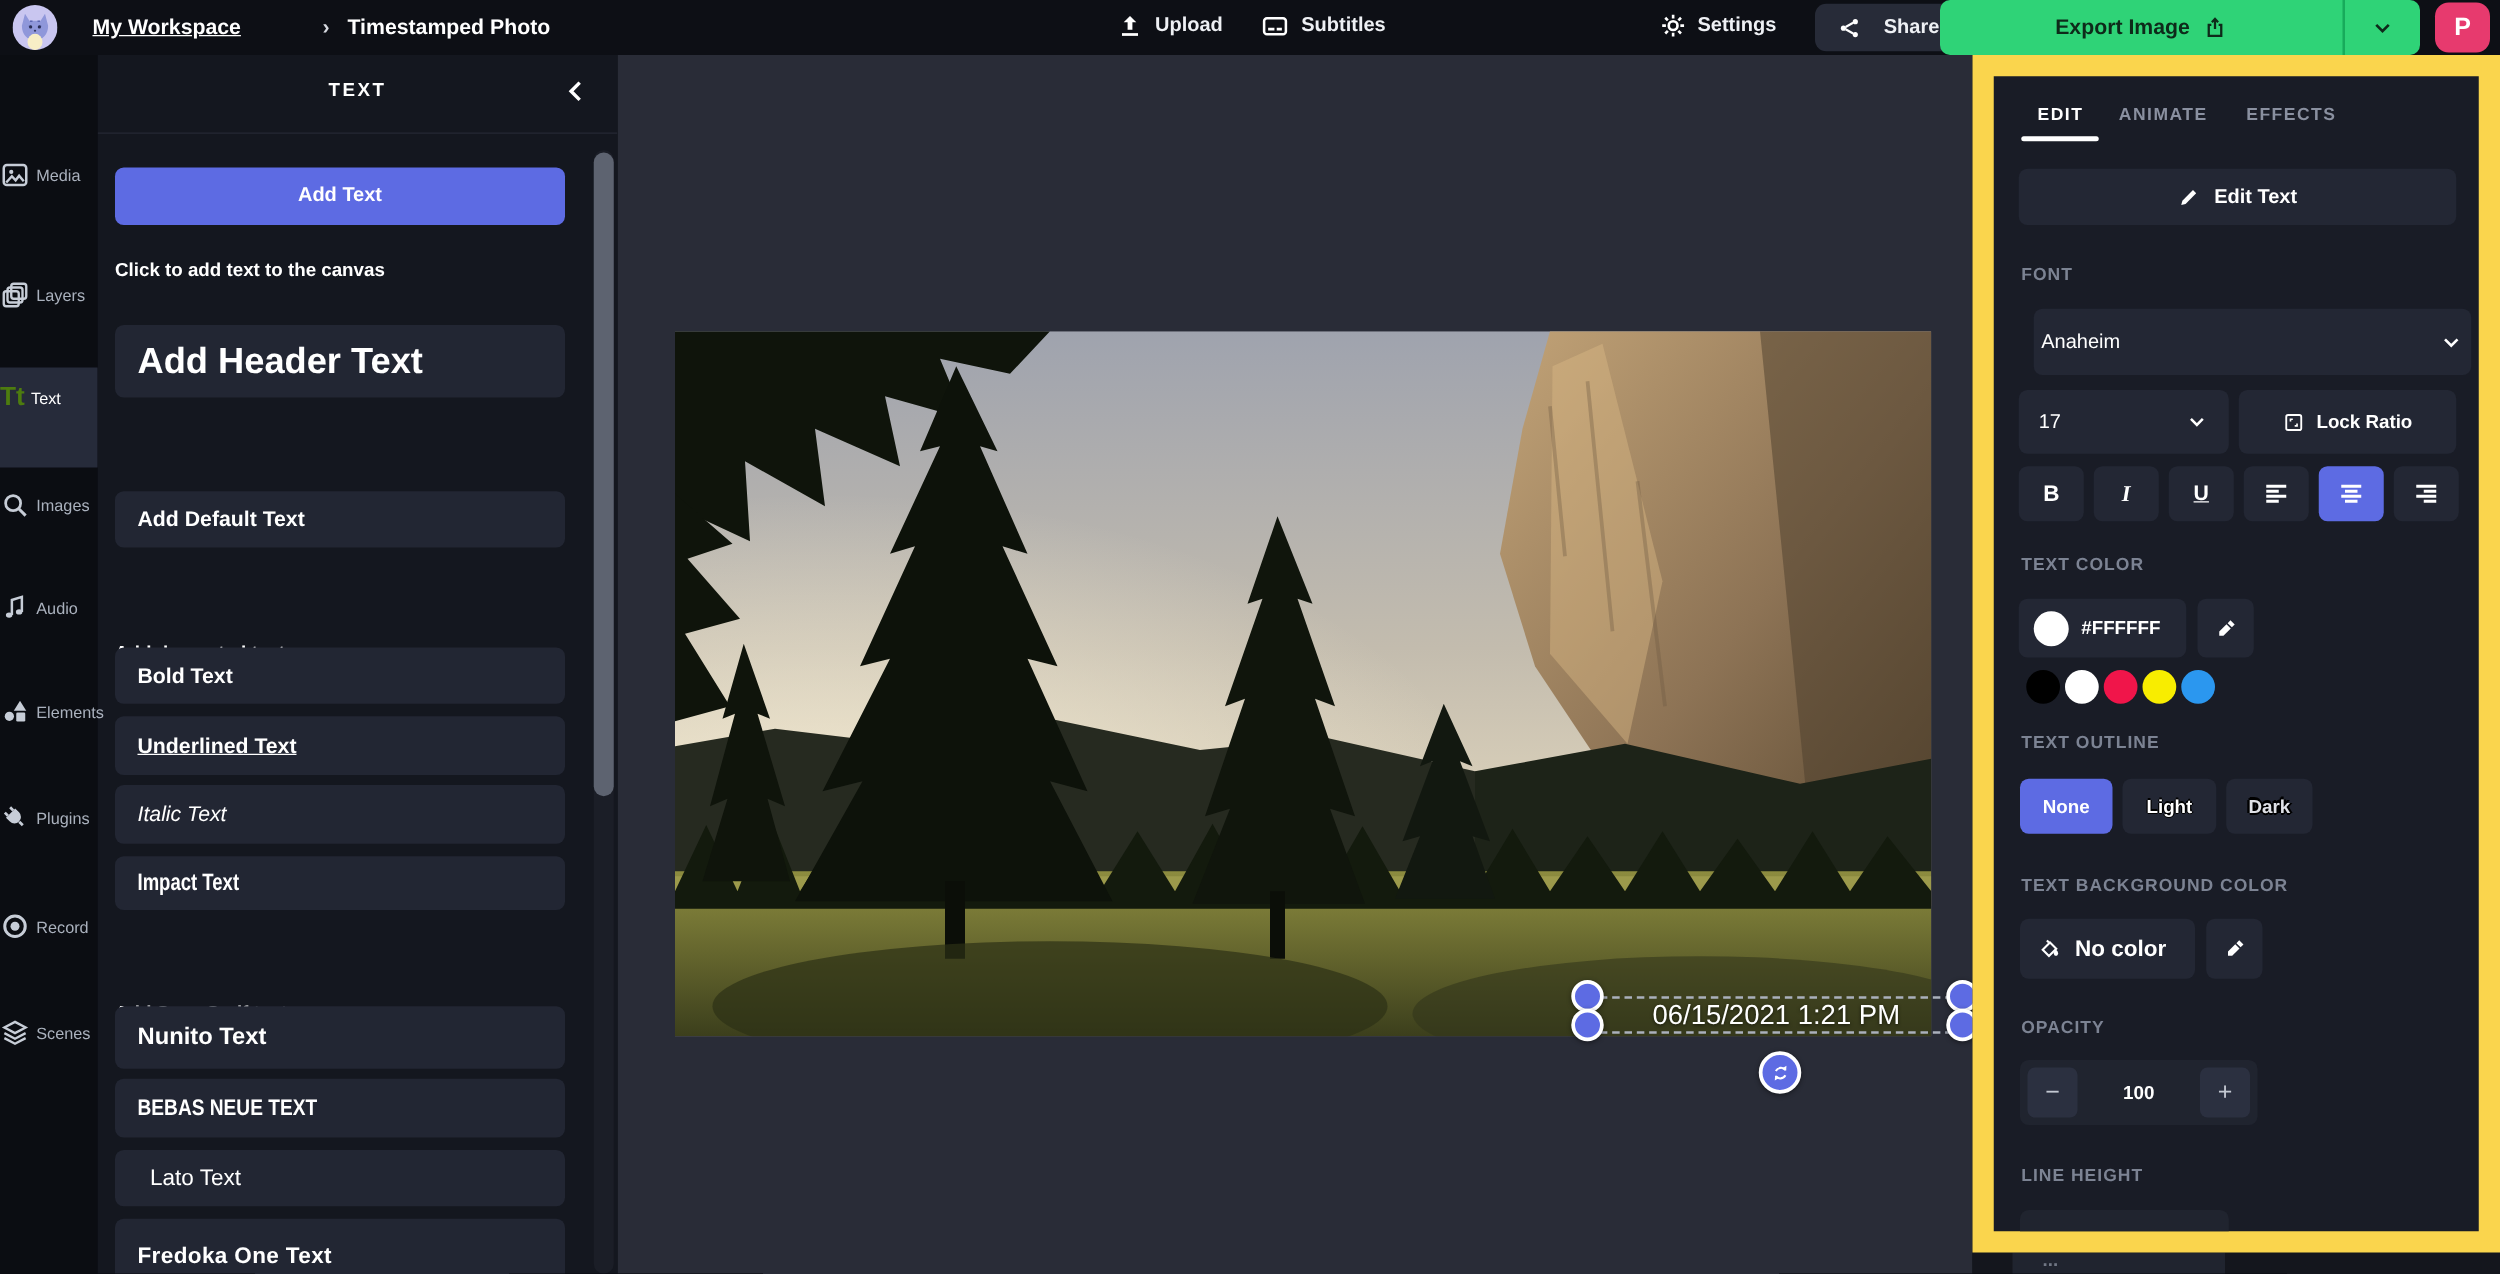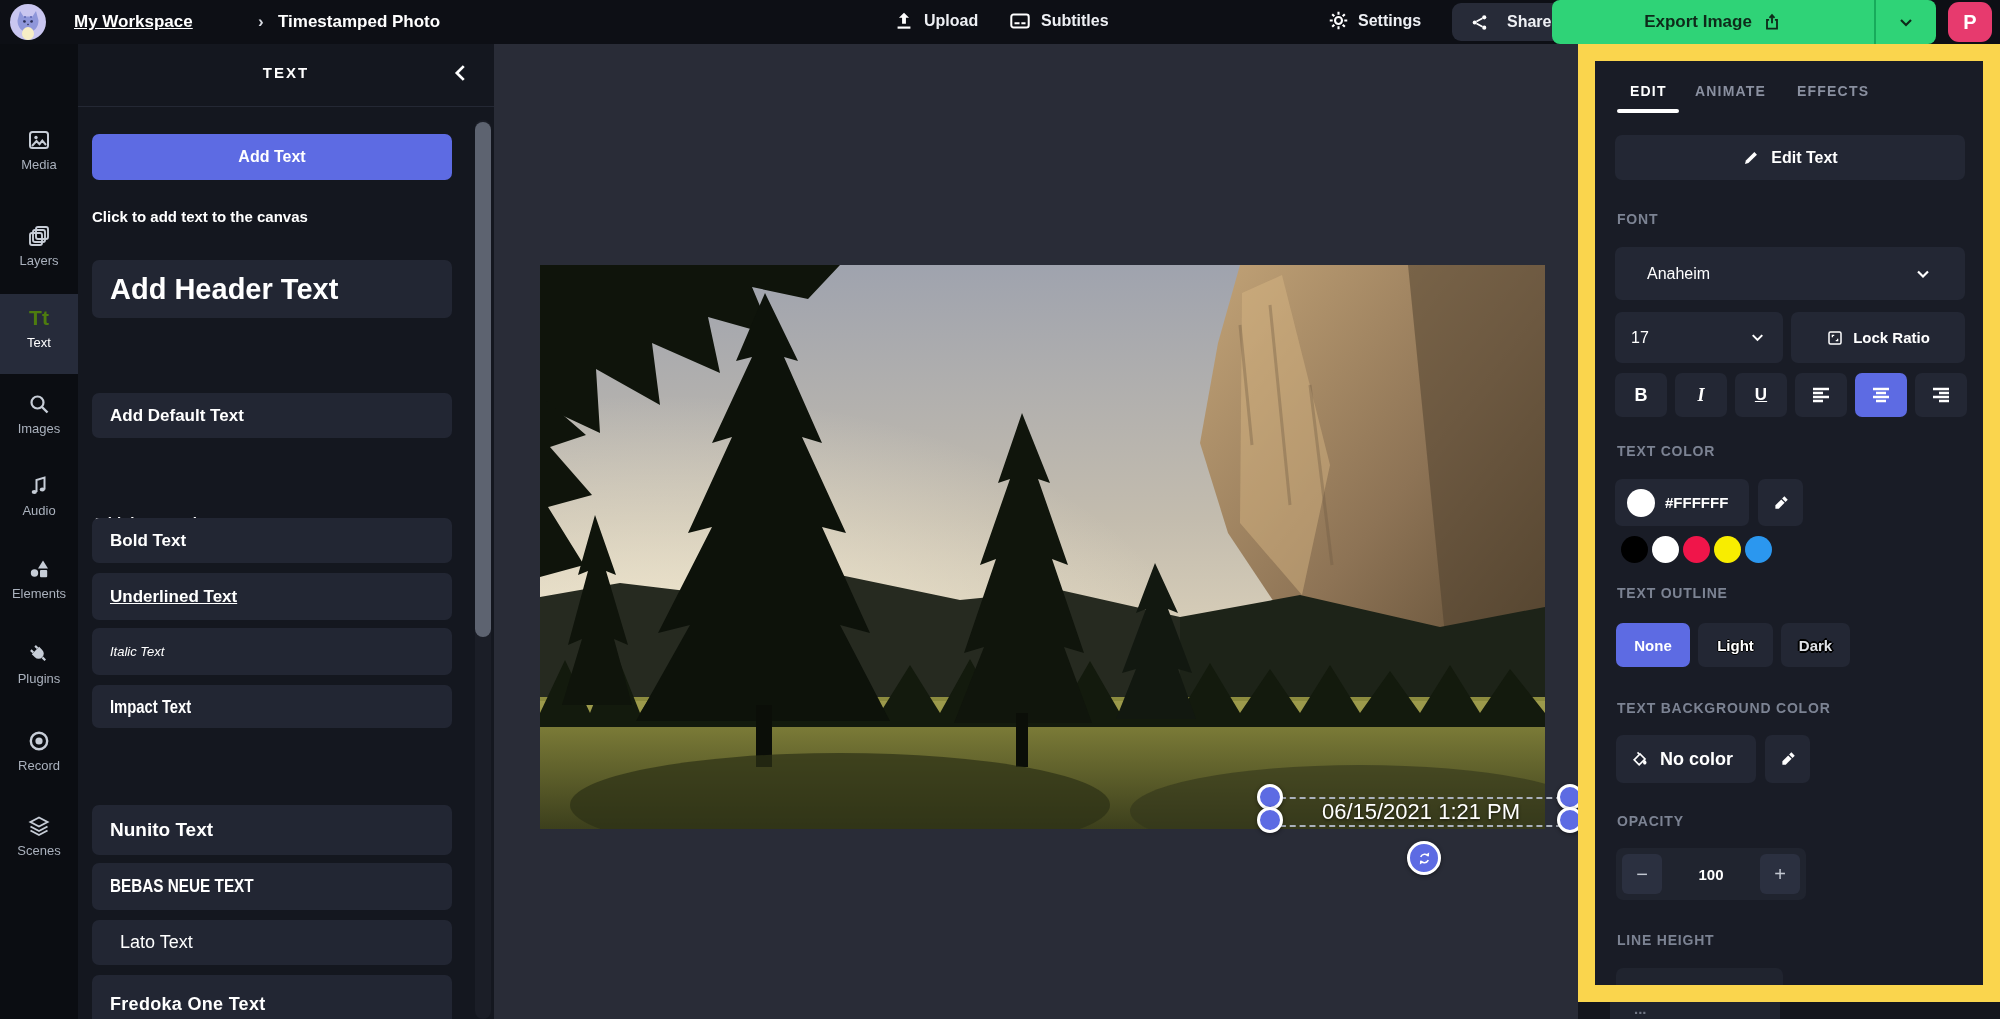--- a/index.html
+++ b/index.html
@@ -19,21 +19,21 @@
   #export-btn{background:#2fd377;border-radius:8px;height:44px;color:#0e2a1a;}
   #export-main{display:flex;align-items:center;justify-content:center;gap:10px;width:322px;height:44px;
                font-size:17px;font-weight:bold;cursor:pointer;}
   #export-divider{width:2px;height:44px;background:#17ab5b;}
   #export-caret{width:60px;height:44px;display:flex;align-items:center;justify-content:center;cursor:pointer;}
   #avatar{width:44px;height:40px;border-radius:11px;background:#e73a6e;display:flex;align-items:center;
           justify-content:center;font-size:20px;font-weight:bold;color:#fff;cursor:pointer;}
 
   
   #rail{left:0;top:44px;width:78px;height:975px;background:#0b0d12;z-index:40;}
-  .rail-item{position:absolute;left:0;width:78px;display:flex;flex-direction:column;align-items:center;
+  .rail-item{position:absolute;left:0;width:78px;display:flex;flex-direction:row;align-items:center;
              gap:5px;color:#aab1bd;cursor:pointer;}
   .rail-item .ricon{color:#c7cdd7;}
   .rail-item .rlabel{font-size:13px;}
   .rail-item.active{color:#fff;}
   .rail-item.active .ricon{color:#4d7c0f;}
   #rail-active-bg{left:0;top:250px;width:78px;height:80px;background:#262b3a;}
   .tt-glyph{font-size:21px;font-weight:bold;line-height:24px;}
 
   
   #text-panel{left:78px;top:44px;width:416px;height:975px;background:#14171f;overflow:hidden;z-index:30;}
@@ -285,21 +285,21 @@
     </div>
 
     <div class="tp-head" style="top:470px;">Add decorated text</div>
 
     <div class="tcard" style="top:474px;height:45px;font-size:17px;font-weight:bold;">
       <span>Bold Text</span>
     </div>
     <div class="tcard" style="top:529px;height:47px;font-size:17px;font-weight:600;text-decoration:underline;">
       <span>Underlined Text</span>
     </div>
-    <div class="tcard" style="top:584px;height:47px;font-size:13px;font-style:italic;">
+    <div class="tcard" style="top:584px;height:47px;font-size:17px;font-style:italic;">
       <span>Italic Text</span>
     </div>
     <div class="tcard" style="top:641px;height:43px;font-size:19px;">
       <span class="condensed">Impact Text</span>
     </div>
 
     <div class="tp-head" style="top:758px;">Add Sans Serif text</div>
 
     <div class="tcard" style="top:761px;height:50px;font-size:19px;font-weight:600;">
       <span>Nunito Text</span>
@@ -392,21 +392,21 @@
 
       <div class="pbtn" style="left:20px;top:74px;width:350px;height:45px;justify-content:center;gap:11px;font-size:16px;font-weight:bold;">
         <svg width="18" height="18" viewBox="0 0 24 24">
           <path d="M4 20l1.2-4.6L16.5 4.1l3.4 3.4L8.6 18.8z" fill="#fff"></path>
         </svg>
         <span>Edit Text</span>
       </div>
 
       <span class="plabel" style="top:150px;">FONT</span>
 
-      <div class="pbtn" style="left:20px;top:186px;width:350px;height:53px;padding:0 32px;box-sizing:border-box;font-size:16px;">
+      <div class="pbtn" style="left:32px;top:186px;width:350px;height:53px;padding:0 6px;box-sizing:border-box;font-size:16px;">
         <span>Anaheim</span>
         <svg class="chev" width="20" height="20" viewBox="0 0 24 24">
           <path d="M6 9l6 6 6-6" fill="none" stroke="#fff" stroke-width="2.6"></path>
         </svg>
       </div>
 
       <div class="pbtn" style="left:20px;top:251px;width:168px;height:51px;padding:0 16px;box-sizing:border-box;font-size:16px;">
         <span>17</span>
         <svg class="chev" width="19" height="19" viewBox="0 0 24 24">
           <path d="M6 9l6 6 6-6" fill="none" stroke="#fff" stroke-width="2.6"></path>

